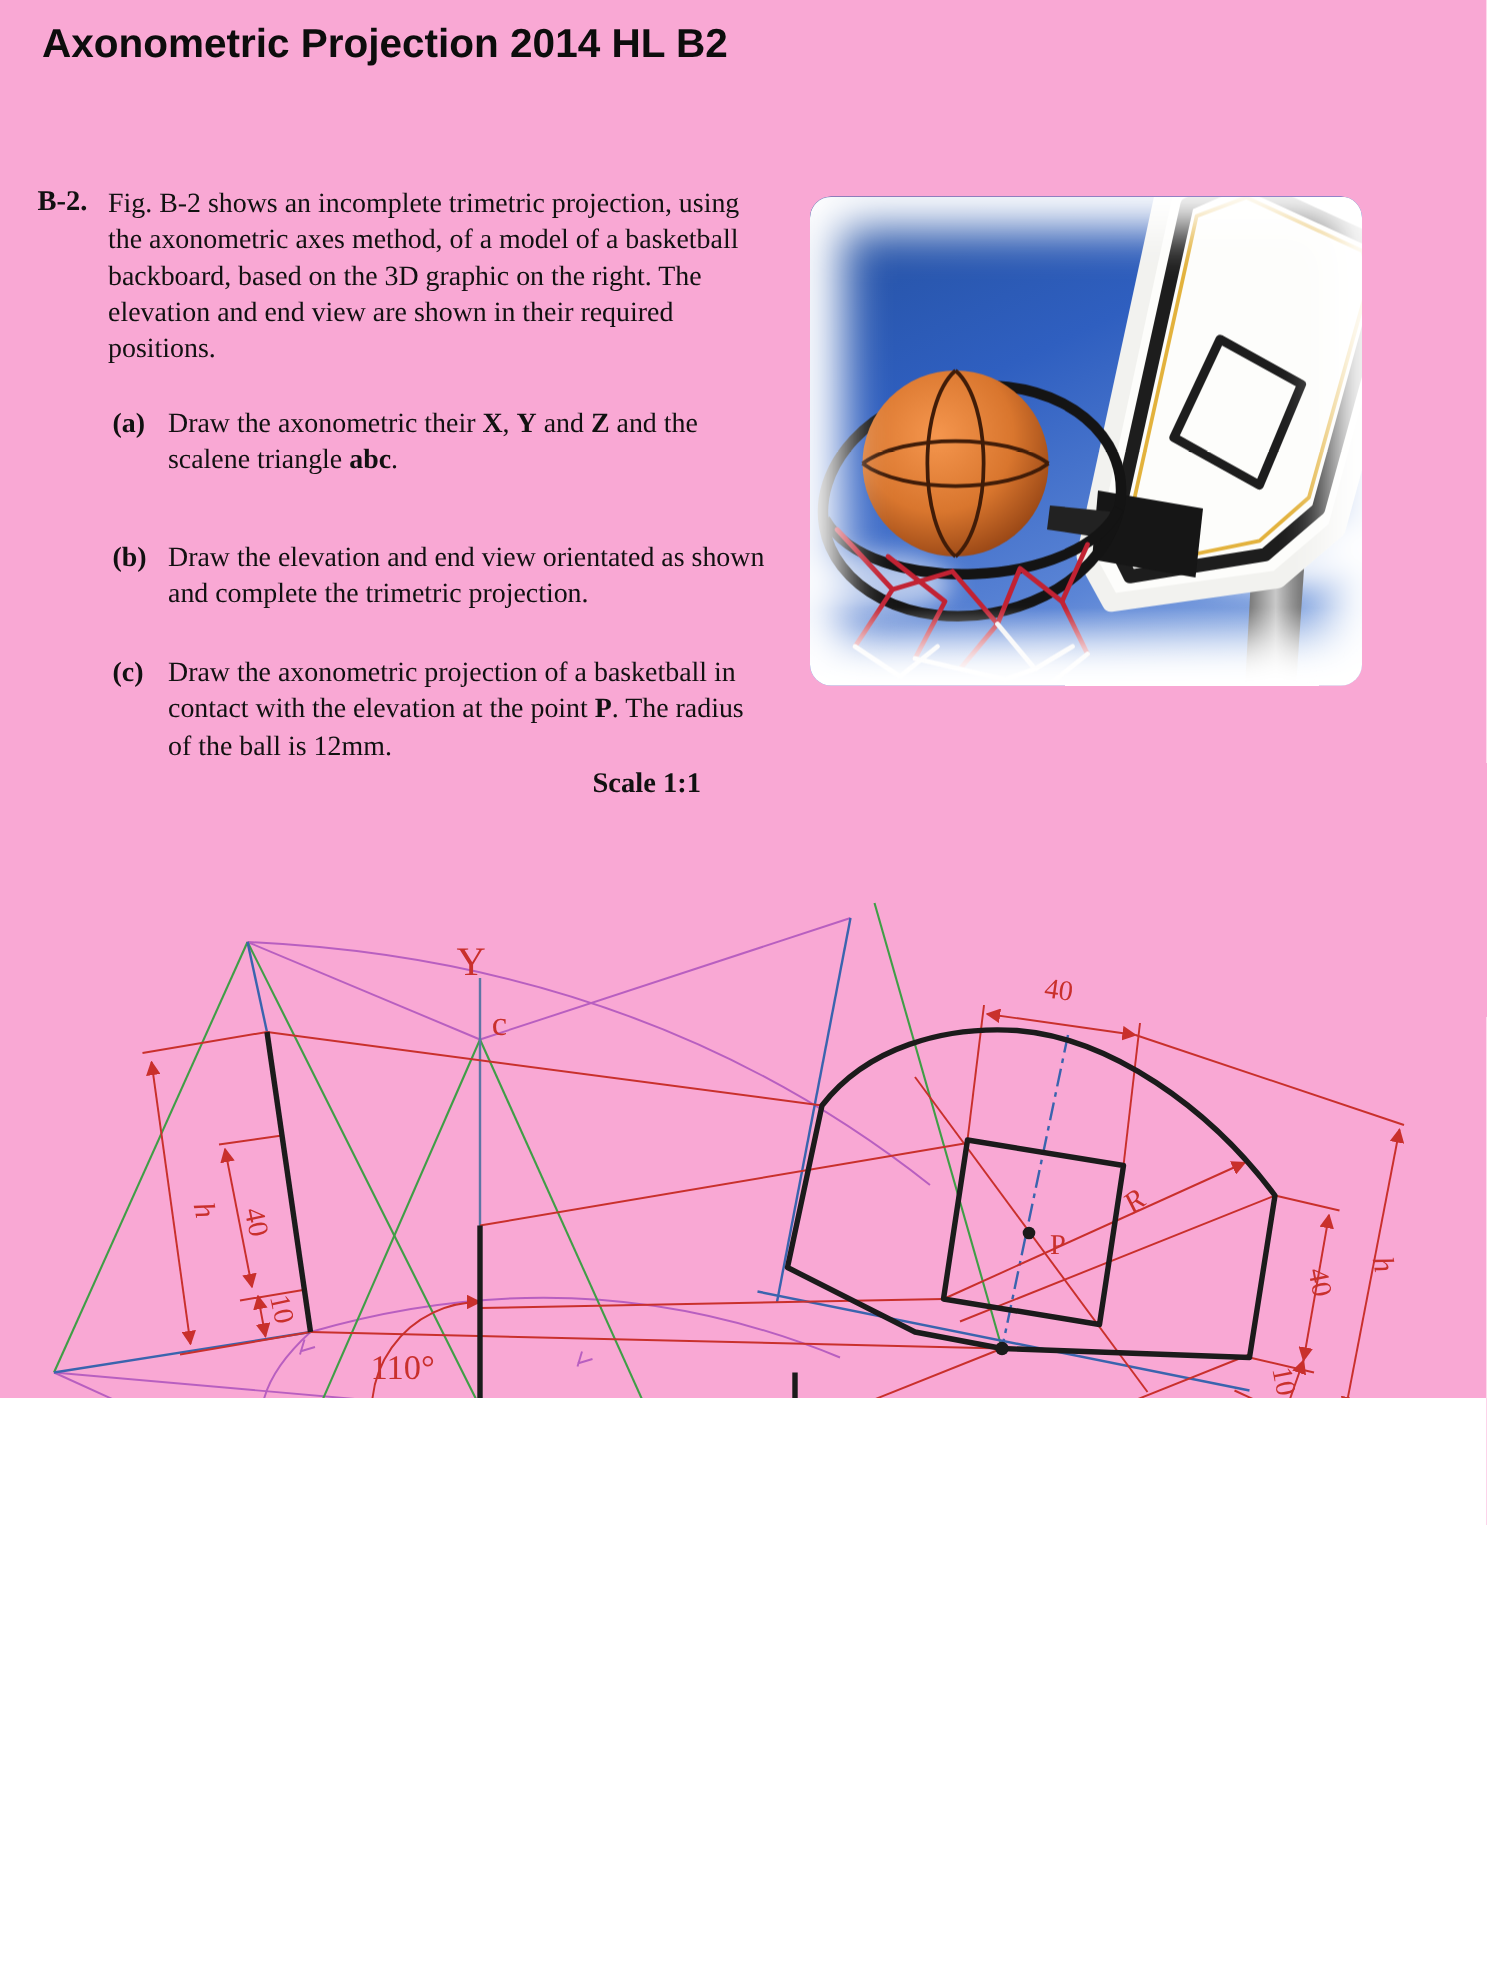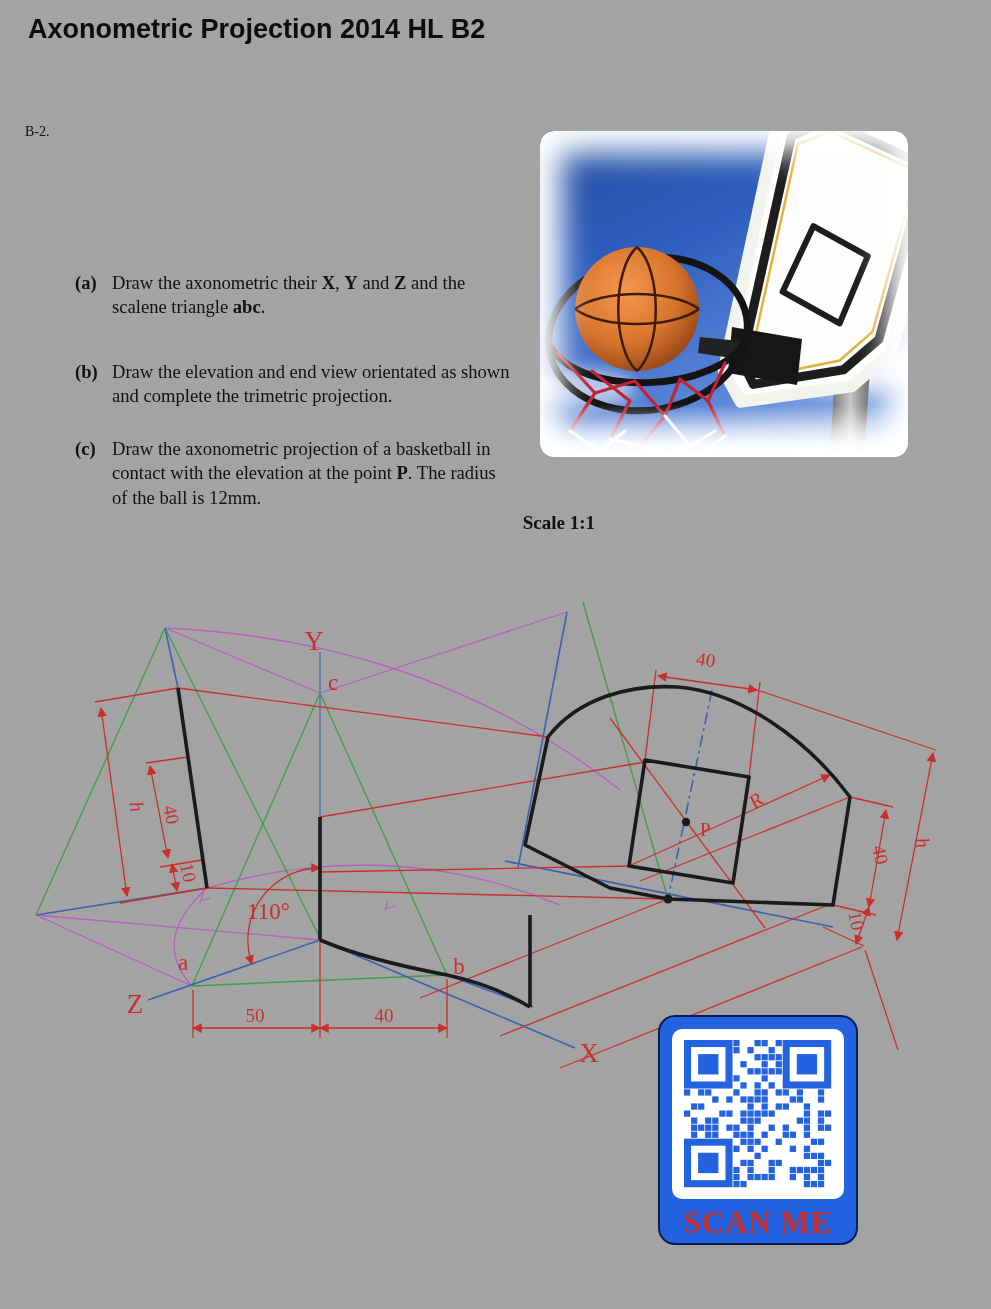--- a/index.html
+++ b/index.html
@@ -2,44 +2,44 @@
 <html style="--c-red: #c9302c; --c-green: #3f9e46; --c-blue: #3a64ae; --c-axis: #5c76a5; --c-magenta: #b85fc0; --c-black: #1b1b1b; --c-qrblue: #2463e0;"><head>
 <meta charset="utf-8">
 <style>
   :root{
     --c-red:#c9302c; --c-green:#3f9e46; --c-blue:#3a64ae; --c-axis:#5c76a5;
     --c-magenta:#b85fc0; --c-black:#1b1b1b; --c-qrblue:#2463e0;
   }
   *{margin:0;padding:0;box-sizing:border-box;}
   html,body{background:#ffffff;}
   .page{
-    position:relative;width:991px;height:1309px;background:#a3a3a3;overflow:hidden;
+    position:relative;width:991px;height:932px;background:#f9a8d4;overflow:hidden;
     font-family:"Liberation Serif", serif;color:#111;
   }
   .title{
     position:absolute;left:28px;top:14px;
     font-family:"Liberation Sans", sans-serif;font-weight:700;font-size:27px;color:#0d0d0d;
   }
   .qnum{
     position:absolute;left:25px;top:124px;width:46px;
-    font-weight:400;font-size:14px;
+    font-weight:700;font-size:19px;
   }
   .qintro{
     position:absolute;left:72px;top:124px;width:448px;
     font-size:18.6px;line-height:1.31;
   }
   .part{position:absolute;left:75px;width:440px;font-size:18.6px;line-height:1.31;}
   .part .plabel{position:absolute;left:0;top:0;font-weight:700;}
   .part .ptext{display:block;margin-left:37px;}
   .part .b{font-weight:700;}
   .part-a{top:271px;}
   .part-b{top:360px;}
   .part-c{top:437px;}
   .scale-note{
-    position:absolute;left:395px;top:512px;width:200px;text-align:right;
+    position:absolute;left:395px;top:512px;width:200px;text-align:left;
     font-weight:700;font-size:19px;
   }
   
   .photo{
     position:absolute;left:540px;top:131px;width:368px;height:326px;
     border-radius:14px;overflow:hidden;
     background:linear-gradient(155deg,#24509f 0%,#2f5fc0 35%,#5b85d6 70%,#a8c2ea 100%);
   }
   .photo .feather{
     position:absolute;inset:0;border-radius:14px;
@@ -65,20 +65,21 @@
   }
 </style>
 </head>
 <body>
 
 <div class="page">
 
   <div class="title">Axonometric Projection 2014 HL B2</div>
 
   <div class="qnum">B-2.</div>
+  <div class="qintro">Fig. B-2 shows an incomplete trimetric projection, using the axonometric axes method, of a model of a basketball backboard, based on the 3D graphic on the right.  The elevation and end view are shown in their required positions.</div>
 
   <div class="part part-a">
     <span class="plabel">(a)</span>
     <span class="ptext"><span>Draw the axonometric their </span><span class="b">X</span><span>, </span><span class="b">Y</span><span> and </span><span class="b">Z</span><span> and the scalene triangle </span><span class="b">abc</span><span>.</span></span>
   </div>
   <div class="part part-b">
     <span class="plabel">(b)</span>
     <span class="ptext"><span>Draw the elevation and end view orientated as shown and complete the trimetric projection.</span></span>
   </div>
   <div class="part part-c">

